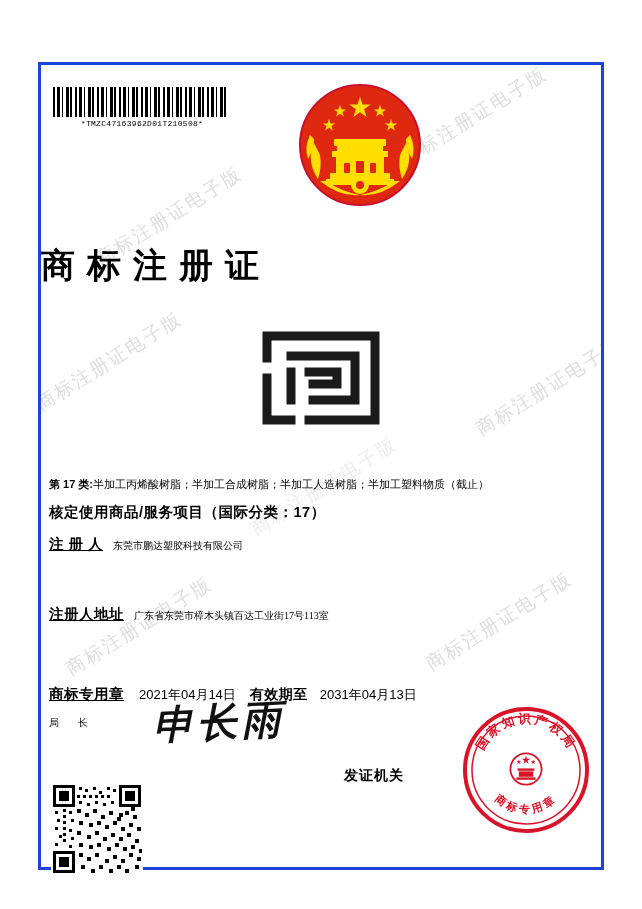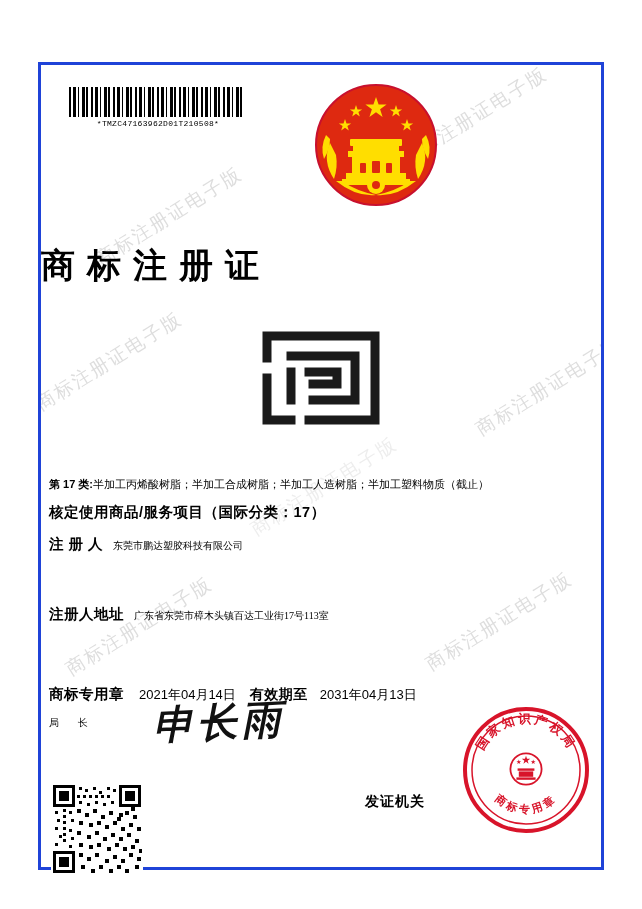--- a/index.html
+++ b/index.html
@@ -51,21 +51,21 @@
     font-size: 19px;
     letter-spacing: 2px;
     white-space: nowrap;
     transform-origin: left top;
     opacity: 0.85;
   }
 
   
   .header {
     position: absolute;
-    left: 16px; top: 0;
+    left: 0; top: 0;
     width: 100%;
     height: 140px;
     z-index: 5;
   }
 
   .barcode-box {
     position: absolute;
     left: 12px;
     top: 22px;
     width: 178px;
@@ -179,20 +179,21 @@
     position: absolute;
     left: 8px;
     font-size: 14px;
     color: #000;
     white-space: nowrap;
   }
   .lbl {
     font-weight: bold;
     font-size: 14.5px;
     letter-spacing: 0.5px;
+    text-decoration: underline;
   }
   .lbl-spaced {
     font-weight: normal;
     font-size: 10px;
     letter-spacing: 8px;
   }
   .val {
     font-size: 10px;
     padding-left: 10px;
     font-family: Liberation Serif, serif;
@@ -217,28 +218,27 @@
     font-weight: bold;
     font-style: italic;
     color: #111;
     letter-spacing: 4px;
     z-index: 6;
     transform: rotate(-3deg);
   }
 
   .issuer {
     position: absolute;
-    left: 324px;
+    left: 303px;
     top: 312px;
     font-size: 14px;
     font-weight: bold;
     letter-spacing: 1px;
     color: #000;
     z-index: 6;
-    margin-top: 26px;
   }
 
   
   .seal {
     position: absolute;
     left: 420px;
     top: 640px;
     width: 130px;
     height: 130px;
     z-index: 7;

